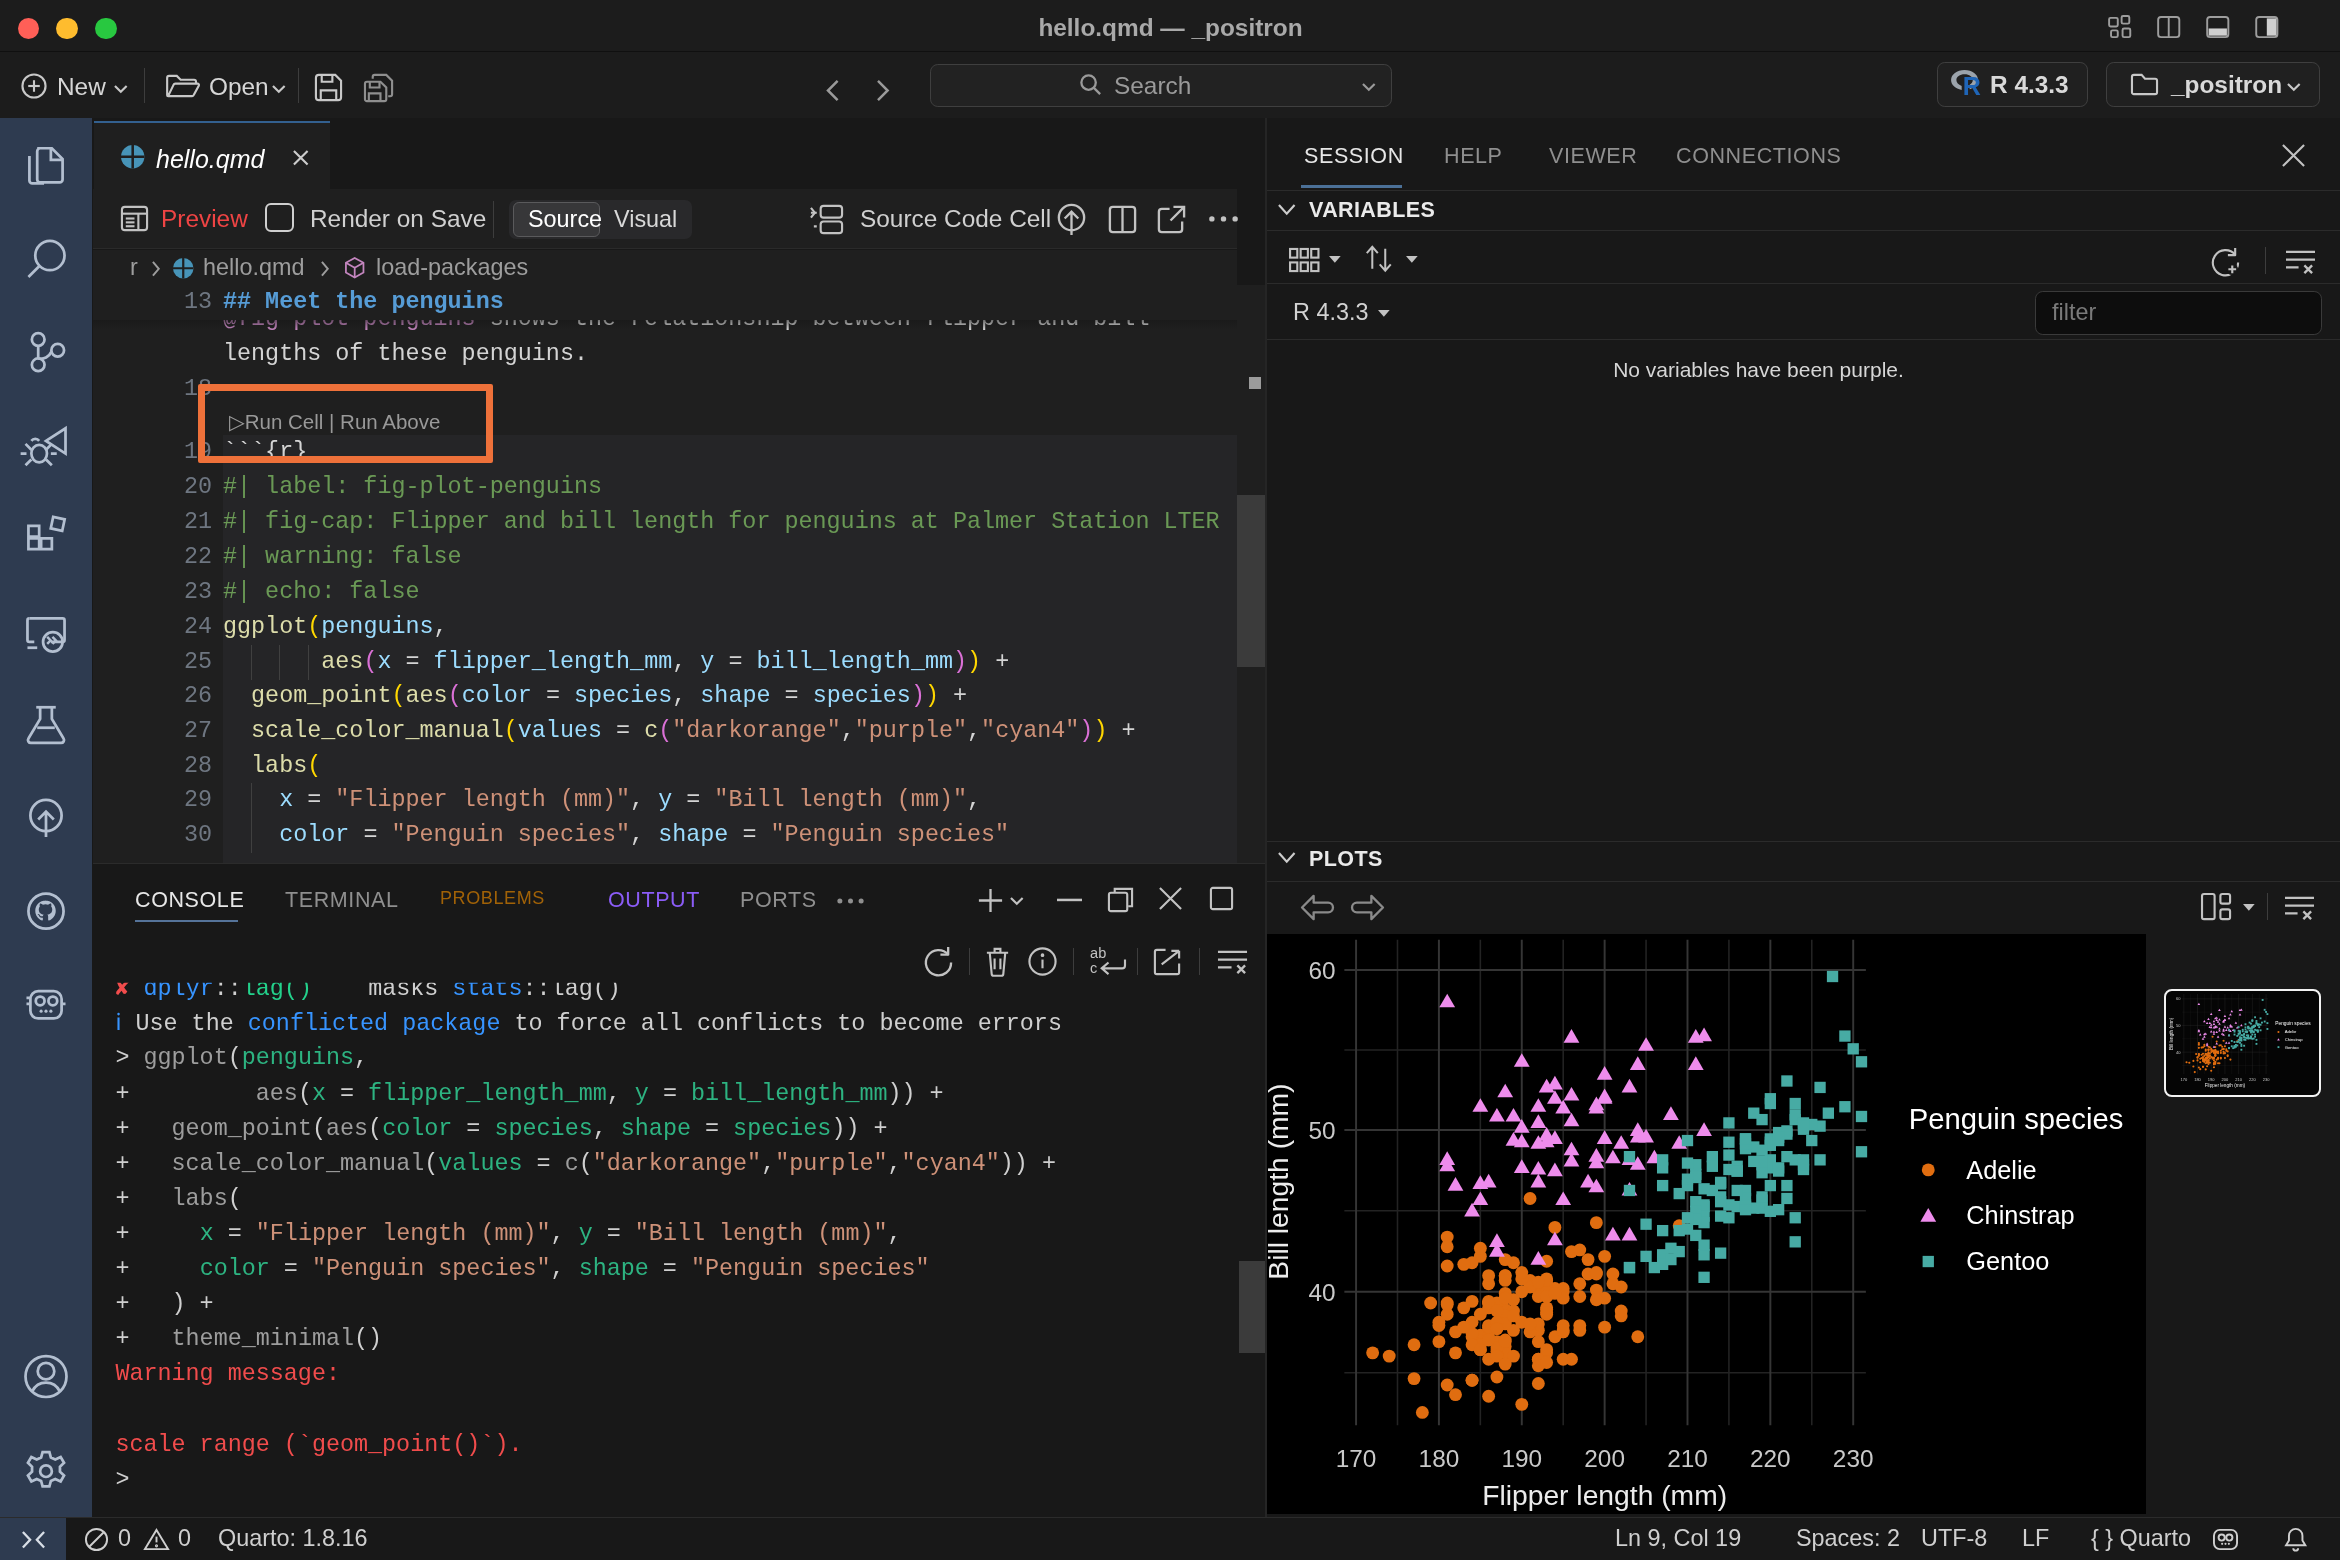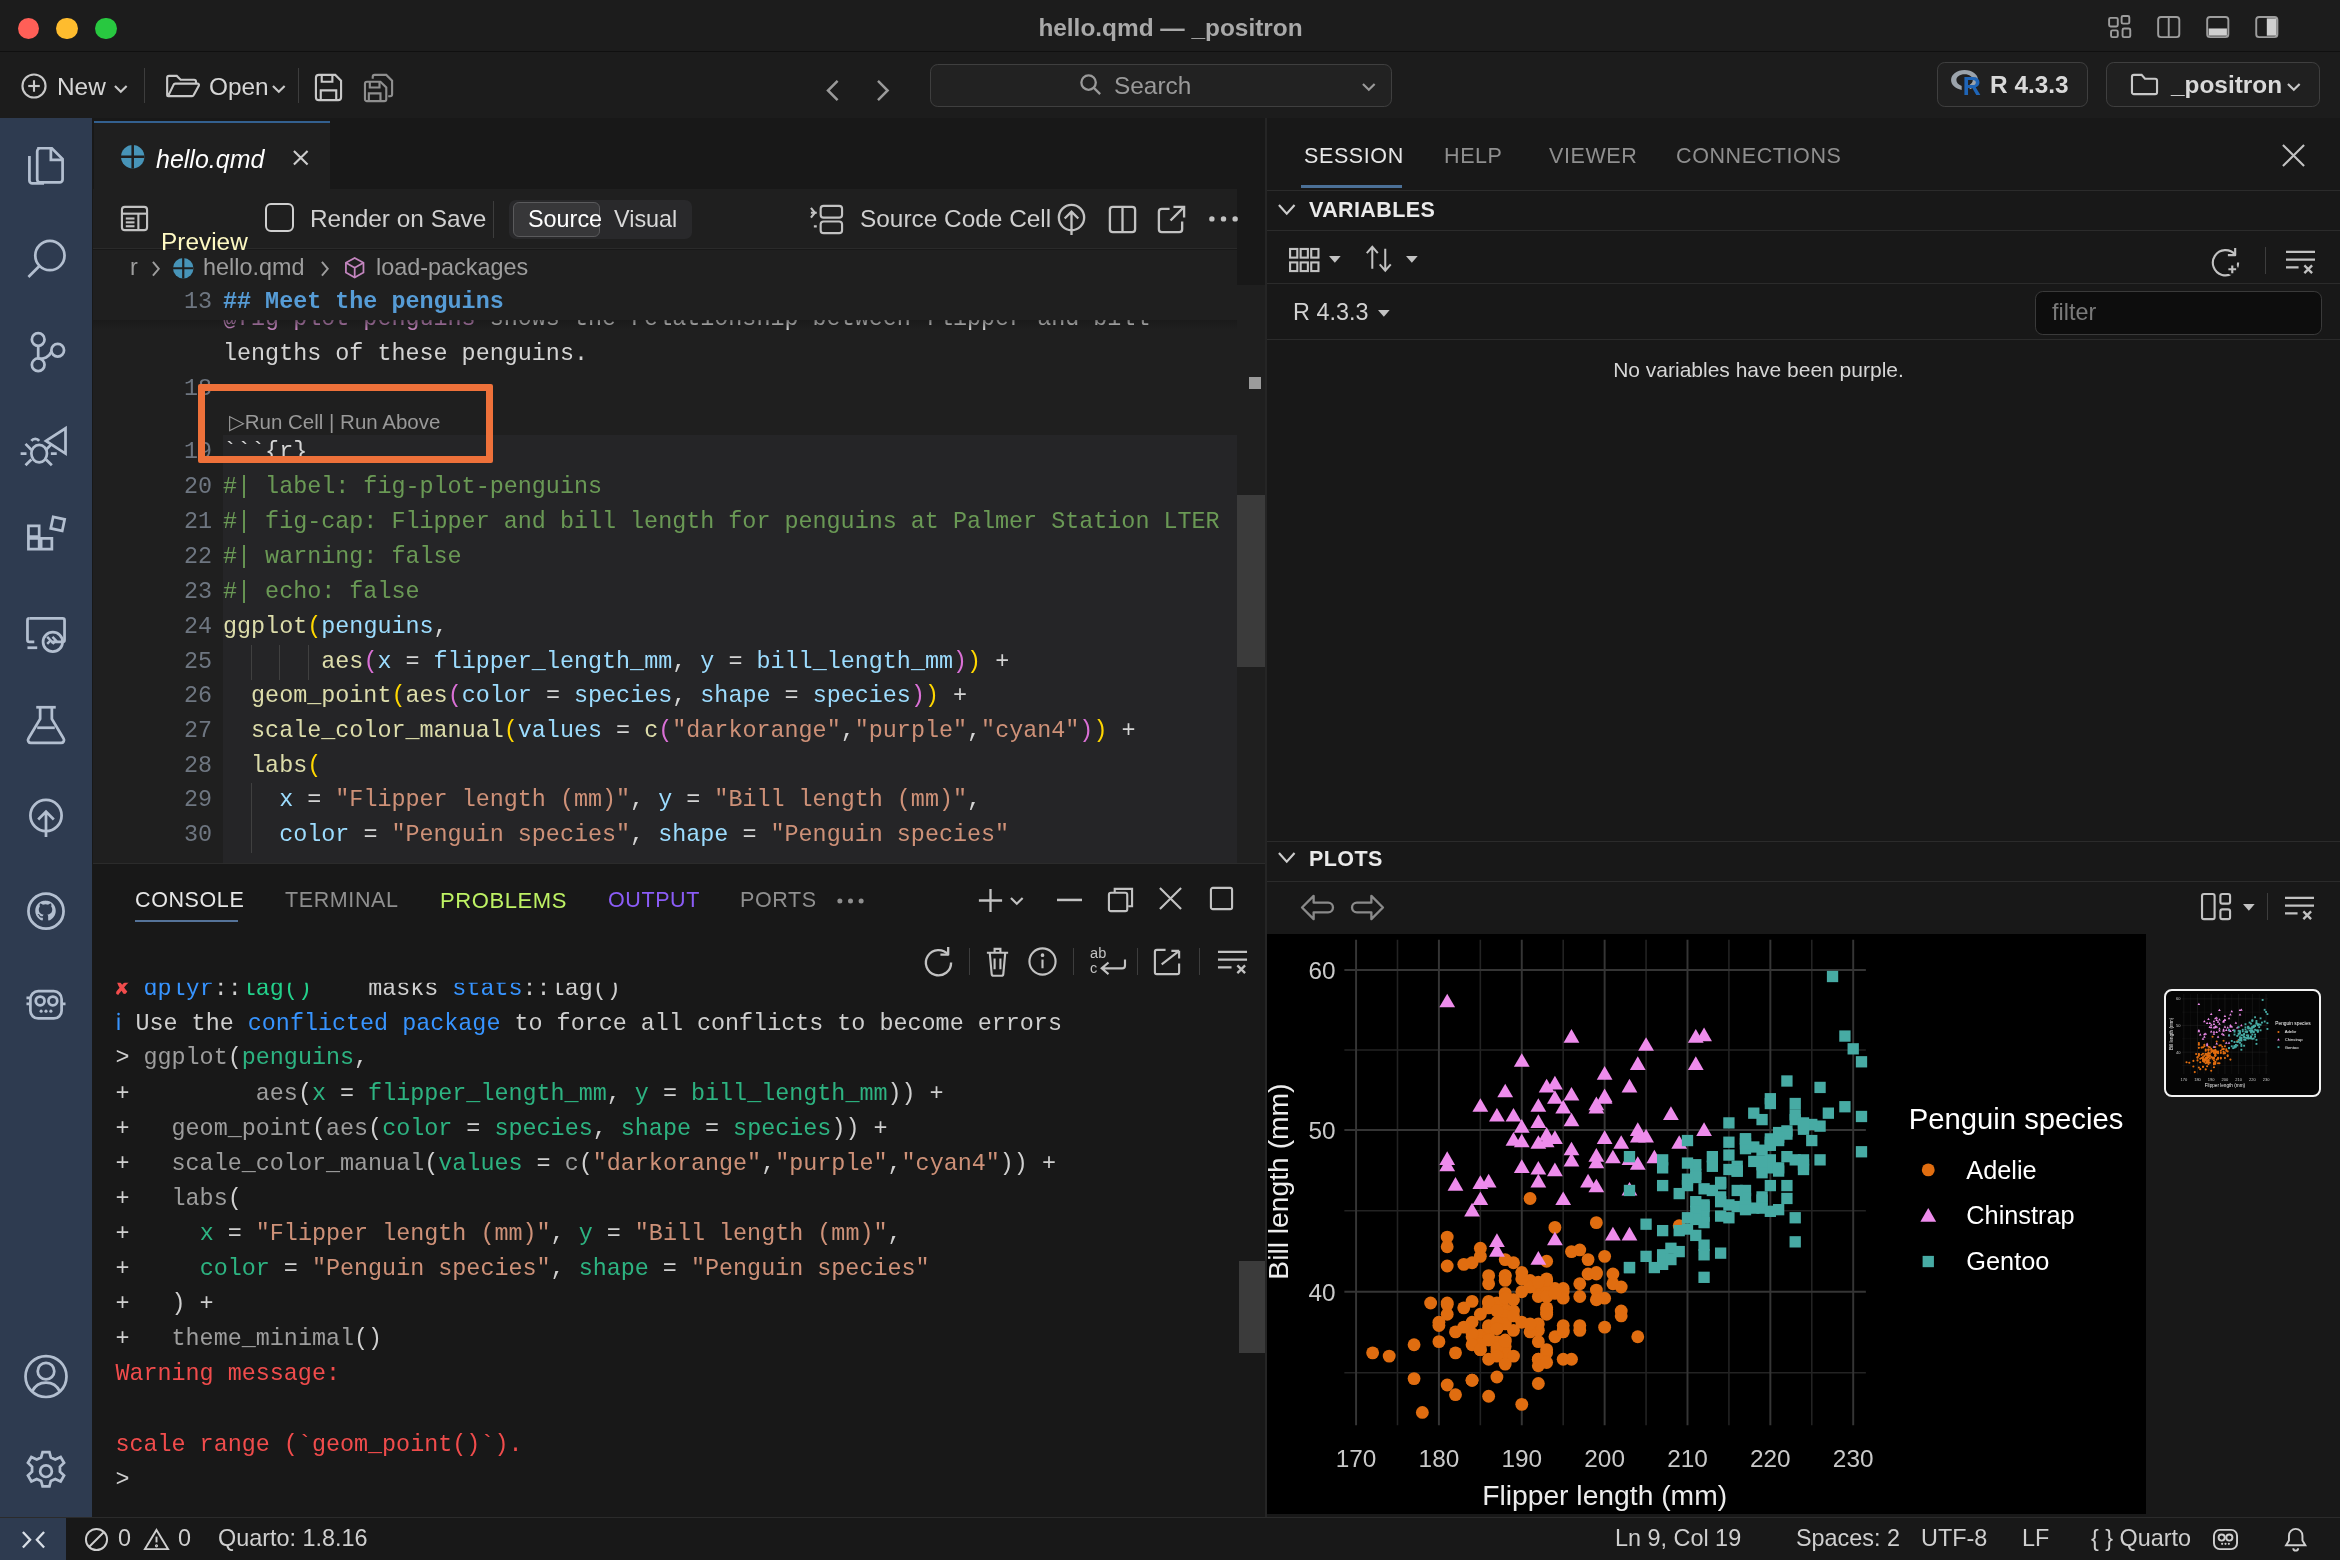--- a/index.html
+++ b/index.html
@@ -203,21 +203,21 @@
   <svg class="abs" style="left:27px;top:14.6px;" width="29" height="29" viewBox="0 0 30 30">
     <g stroke="#c2c2c2" stroke-width="2.2" fill="none">
           <rect x="2" y="3" width="26" height="24" rx="3"></rect>
           <line x1="2" y1="10" x2="28" y2="10"></line>
           <line x1="19" y1="10" x2="19" y2="27"></line>
           <line x1="6" y1="15" x2="15" y2="15"></line>
           <line x1="6" y1="19" x2="15" y2="19"></line>
           <line x1="6" y1="23" x2="15" y2="23"></line>
         </g>
   </svg>
-  <div class="abs" style="left:68px;top:15.6px;font-size:24.4px;color:#fef9c3;margin-top:23px;">Preview</div>
+  <div class="abs" style="left:68px;top:15.6px;font-size:24.4px;color:#ef4444;">Preview</div>
   <div class="abs" style="left:172px;top:13.7px;width:29px;height:29px;border:2px solid #cfcfcf;border-radius:5.9px;box-sizing:border-box;"></div>
   <div class="abs" style="left:217px;top:15.6px;font-size:24.4px;color:#d0d0d0;">Render on Save</div>
   <div class="abs" style="left:400px;top:11.7px;width:1px;height:37px;background:#3d3d3d;"></div>
   <div class="abs" style="left:416px;top:10.7px;width:183px;height:39px;background:#29292b;border-radius:6.8px;"></div>
   <div class="abs" style="left:420px;top:12.7px;width:87px;height:35px;background:#373739;border:1px solid #5a5a5c;border-radius:5.9px;box-sizing:border-box;"></div>
   <div class="abs" style="left:435px;top:16.6px;font-size:23.4px;color:#ffffff;">Source</div>
   <div class="abs" style="left:521px;top:16.6px;font-size:23.4px;color:#d8d8d8;">Visual</div>
   <svg class="abs" style="left:716px;top:12.7px;" width="35" height="35" viewBox="0 0 36 36">
         <g stroke="#c2c2c2" stroke-width="2.2" fill="none">
           <path d="M2 11 h6 m-3 14 h3"></path>
@@ -327,21 +327,21 @@
 
   <div class="abs" style="left:1144px;top:0;width:28px;height:578px;background:#1f1f1f;"></div>
   <div class="abs" style="left:1144px;top:210px;width:28px;height:172px;background:#3b3b3b;"></div>
   <div class="abs" style="left:1156px;top:92px;width:11.7px;height:11.7px;background:#9b9b9b;"></div>
 </div>
 
 <div class="abs" id="panel" style="left:93px;top:863px;width:1172px;height:653px;background:#181818;border-top:1px solid #2b2b2b;box-sizing:border-box;overflow:hidden;">
   <div class="abs" style="left:42px;top:24.4px;font-size:21.5px;letter-spacing:0.6px;color:#e7e7e7;">CONSOLE</div>
   <div class="abs" style="left:42px;top:56px;width:103px;height:2px;background:#557399;"></div>
   <div class="abs" style="left:192px;top:24.4px;font-size:21.5px;letter-spacing:0.6px;color:#8f8f8f;">TERMINAL</div>
-  <div class="abs" style="left:347px;top:24.4px;font-size:22px;letter-spacing:0.6px;color:#bef264;">PROBLEMS</div>
+  <div class="abs" style="left:347px;top:24.4px;font-size:18px;letter-spacing:0.6px;color:#a16207;">PROBLEMS</div>
   <div class="abs" style="left:515px;top:24.4px;font-size:21.5px;letter-spacing:0.6px;color:#8b5cf6;">OUTPUT</div>
   <div class="abs" style="left:647px;top:24.4px;font-size:21.5px;letter-spacing:0.6px;color:#8f8f8f;">PORTS</div>
   <svg class="abs" style="left:743px;top:33px;" width="29" height="7.8" viewBox="0 0 30 8">
         <g fill="#8f8f8f">
           <circle cx="4" cy="4" r="2.6"></circle>
           <circle cx="15" cy="4" r="2.6"></circle>
           <circle cx="26" cy="4" r="2.6"></circle>
         </g>
       </svg>
 

